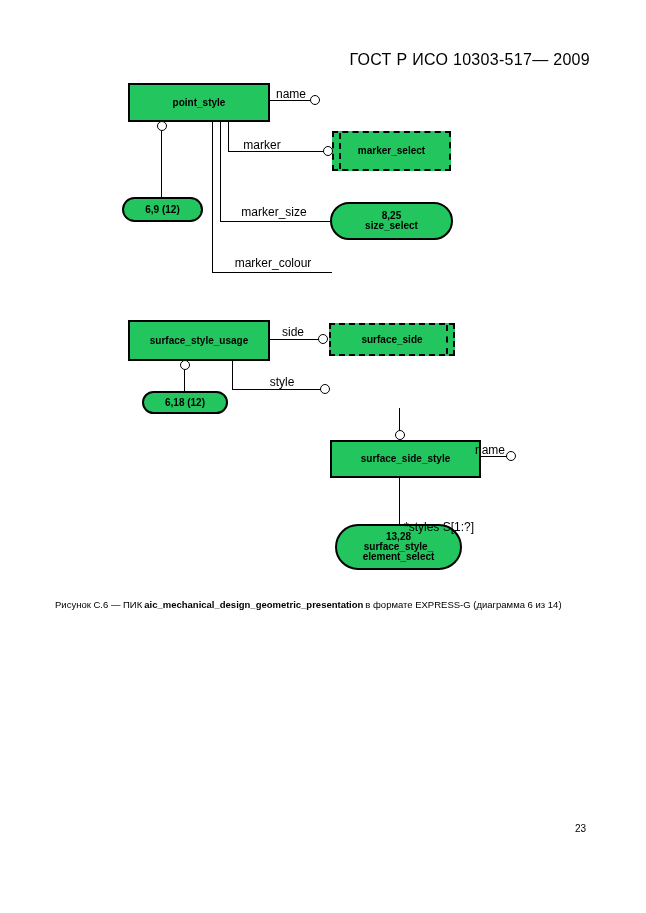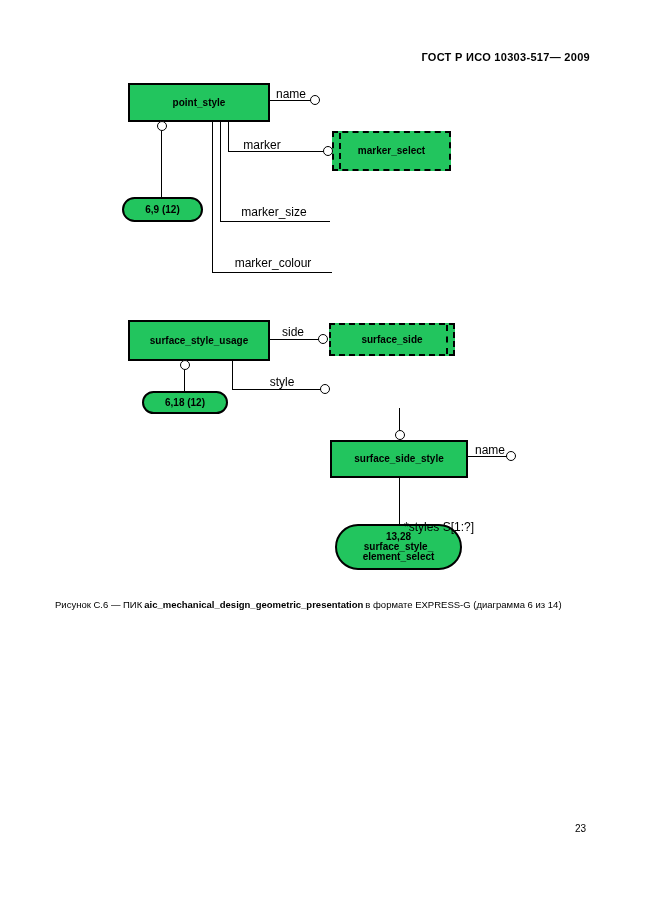--- a/index.html
+++ b/index.html
@@ -6,21 +6,21 @@
   .page{
     position:relative;
     width:646px;height:913px;
     background:#fff;
     font-family:"Liberation Sans", sans-serif;
     color:#000;
     overflow:hidden;
   }
   .header-title{
     position:absolute; top:51px; right:56px;
-    font-size:11px; font-weight:bold; letter-spacing:.3px;margin-left:39px;
+    font-size:16px; font-weight:normal; letter-spacing:.3px;margin-left:39px;
   }
   
   .hline{position:absolute;height:1px;background:#000;}
   .vline{position:absolute;width:1px;background:#000;}
   .circ{
     position:absolute;width:10px;height:10px;box-sizing:border-box;
     border:1.5px solid #000;border-radius:50%;background:#fff;z-index:3;
   }
   .ebox,.tbox,.oval{
     position:absolute;box-sizing:border-box;background:#22c55e;z-index:2;
@@ -73,20 +73,24 @@
   <div class="rlabel" style="left:234px;top:140px;width:56px;">marker</div>
   <div class="hline" style="left:228px;top:151px;width:96px;"></div>
   <div class="circ" style="left:323px;top:146px;"></div>
   <div class="tbox" style="left:332px;top:131px;width:119px;height:40px;">
     <i class="inbar-l"></i>
     <span>marker_select</span>
   </div>
 
   <div class="rlabel" style="left:230px;top:207px;width:88px;">marker_size</div>
   <div class="hline" style="left:220px;top:221px;width:110px;"></div>
+  <div class="oval" style="left:330px;top:202px;width:123px;height:38px;border-radius:19px;">
+    <span>8,25</span>
+    <span>size_select</span>
+  </div>
 
   <div class="rlabel" style="left:226px;top:258px;width:94px;">marker_colour</div>
   <div class="hline" style="left:212px;top:272px;width:120px;"></div>
 
   <div class="ebox" style="left:128px;top:320px;width:142px;height:41px;">
     <span>surface_style_usage</span>
   </div>
 
   <div class="rlabel" style="left:270px;top:327px;width:46px;">side</div>
   <div class="hline" style="left:270px;top:339px;width:49px;"></div>
@@ -102,21 +106,21 @@
     <span>6,18 (12)</span>
   </div>
 
   <div class="vline" style="left:232px;top:361px;height:29px;"></div>
   <div class="rlabel" style="left:258px;top:377px;width:48px;">style</div>
   <div class="hline" style="left:232px;top:389px;width:89px;"></div>
   <div class="circ" style="left:320px;top:384px;"></div>
 
   <div class="vline" style="left:399px;top:408px;height:24px;"></div>
   <div class="circ" style="left:395px;top:430px;"></div>
-  <div class="ebox" style="left:330px;top:440px;width:138px;height:38px;">
+  <div class="ebox" style="left:330px;top:440px;width:151px;height:38px;">
     <span>surface_side_style</span>
   </div>
 
   <div class="rlabel" style="left:468px;top:445px;width:44px;">name</div>
   <div class="hline" style="left:468px;top:456px;width:40px;"></div>
   <div class="circ" style="left:506px;top:451px;"></div>
 
   <div class="vline" style="left:399px;top:478px;height:47px;"></div>
   <div class="rlabel" style="left:404px;top:522px;text-align:left;">*styles S[1:?]</div>
   <div class="oval" style="left:335px;top:524px;width:127px;height:46px;border-radius:23px;">

